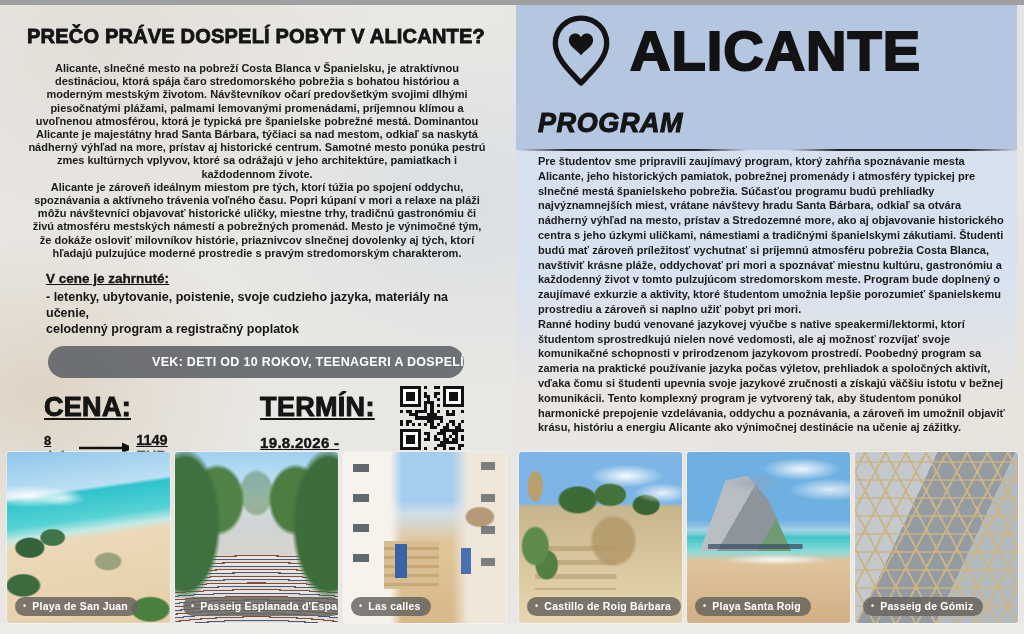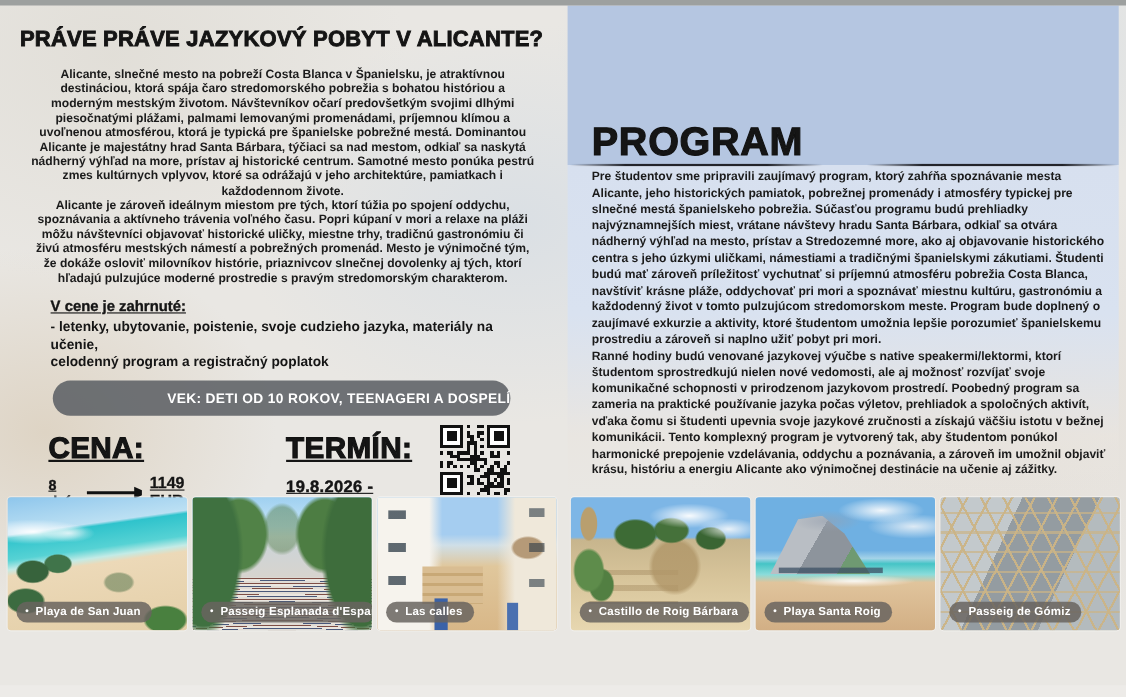--- a/index.html
+++ b/index.html
@@ -53,35 +53,35 @@
   .logo-row{position:absolute; left:34px; top:6px; display:flex; align-items:center;}
   .brand-name{
     font-size:56px; font-weight:bold; letter-spacing:1px; color:#131313;
     -webkit-text-stroke:2px #131313; margin-left:18px; line-height:80px;
   }
   .divider{position:absolute; bottom:-1px; height:2px; background:linear-gradient(to right, rgba(30,30,30,0), #23242a 22%, #23242a 78%, rgba(30,30,30,0));}
   .divider.left-seg{left:2px; width:230px;}
   .divider.right-seg{left:272px; width:228px;}
   .program-heading{
     position:absolute; left:22px; top:103px;
-    font-size:36px; font-weight:bold; letter-spacing:.6px;
+    font-size:27px; font-weight:bold; letter-spacing:.6px;font-style:italic;
     -webkit-text-stroke:1px #111;
   }
   .right-panel{
     position:absolute; left:516px; top:150px; width:501px; height:300px; z-index:0;
     background:linear-gradient(180deg, #d7e0ef 0%, #d9e2f0 45%, rgba(233,229,224,.65) 82%, rgba(233,230,226,0) 100%);
   }
   .program-text{
     position:absolute; left:538px; top:154px; width:470px; height:296px; overflow:hidden; z-index:2;
     font-size:11px; line-height:14.8px; font-weight:bold; color:#1b1b1b; text-align:left;
   }
   .program-text p{margin:0;}
 
   
-  .photo{position:absolute; top:452px; width:163px; height:121px; border-radius:3px; overflow:hidden; z-index:2; box-shadow:0 0 0 1px rgba(255,255,255,.35);}
+  .photo{position:absolute; top:452px; width:163px; height:171px; border-radius:3px; overflow:hidden; z-index:2; box-shadow:0 0 0 1px rgba(255,255,255,.35);}
   .photo .layer{position:absolute; inset:0;}
   .caption{
     position:absolute; left:8px; bottom:7px; z-index:5;
     background:rgba(104,100,95,.85); color:#fff; border-radius:11px;
     padding:3px 10px 4px 8px; font-size:10.5px; font-weight:bold; letter-spacing:.2px;
     white-space:nowrap; max-width:140px; overflow:hidden;
   }
   .caption .dot{margin-right:6px; font-size:9px; vertical-align:1px;}
 
   
@@ -149,21 +149,21 @@
       repeating-linear-gradient(0deg, transparent 0 16px, rgba(203,180,134,.7) 16px 18px);}
 </style>
 </head>
 <body>
 
 <div class="page">
   <div class="top-strip"></div>
   <div class="bottom-strip"></div>
 
   <div class="left-col">
-    <h1 class="main-title">PRÁVE PRÁVE JAZYKOVÝ POBYT V ALICANTE?</h1>
+    <h1 class="main-title">PREČO PRÁVE DOSPELÍ POBYT V ALICANTE?</h1>
     <div class="intro">
       <p>Alicante, slnečné mesto na pobreží Costa Blanca v Španielsku, je atraktívnou destináciou, ktorá spája čaro stredomorského pobrežia s bohatou históriou a moderným mestským životom. Návštevníkov očarí predovšetkým svojimi dlhými piesočnatými plážami, palmami lemovanými promenádami, príjemnou klímou a uvoľnenou atmosférou, ktorá je typická pre španielske pobrežné mestá. Dominantou Alicante je majestátny hrad Santa Bárbara, týčiaci sa nad mestom, odkiaľ sa naskytá nádherný výhľad na more, prístav aj historické centrum. Samotné mesto ponúka pestrú zmes kultúrnych vplyvov, ktoré sa odrážajú v jeho architektúre, pamiatkach i každodennom živote.</p>
       <p>Alicante je zároveň ideálnym miestom pre tých, ktorí túžia po spojení oddychu, spoznávania a aktívneho trávenia voľného času. Popri kúpaní v mori a relaxe na pláži môžu návštevníci objavovať historické uličky, miestne trhy, tradičnú gastronómiu či živú atmosféru mestských námestí a pobrežných promenád. Mesto je výnimočné tým, že dokáže osloviť milovníkov histórie, priaznivcov slnečnej dovolenky aj tých, ktorí hľadajú pulzujúce moderné prostredie s pravým stredomorským charakterom.</p>
     </div>
     <div class="included">
       <div class="included-heading">V cene je zahrnuté:</div>
       <div>- letenky, ubytovanie, poistenie, svoje cudzieho jazyka, materiály na učenie,</div>
       <div>celodenný program a registračný poplatok</div>
     </div>
     <div class="age-pill">VEK: DETI OD 10 ROKOV, TEENAGERI A DOSPELÍ</div>
@@ -314,20 +314,27 @@
             <rect x="14" y="20" width="1" height="1" fill="#111"></rect>
             <rect x="16" y="20" width="1" height="1" fill="#111"></rect>
             <rect x="17" y="20" width="1" height="1" fill="#111"></rect>
             <rect x="19" y="20" width="1" height="1" fill="#111"></rect>
           </svg>
       </div>
     </div>
   </div>
 
   <div class="right-header">
+    <div class="logo-row">
+      <svg width="62" height="80" viewBox="0 0 64 74">
+        <path d="M32 3 C17 3 5.5 14.5 5.5 29 C5.5 43.5 18 55.5 32 70 C46 55.5 58.5 43.5 58.5 29 C58.5 14.5 47 3 32 3 Z" fill="none" stroke="#131313" stroke-width="5.5" stroke-linejoin="round"></path>
+        <path d="M32 41.5 C27.5 36 19.5 32.5 19.5 26 C19.5 21.8 22.6 19 26.2 19 C28.8 19 30.9 20.6 32 22.8 C33.1 20.6 35.2 19 37.8 19 C41.4 19 44.5 21.8 44.5 26 C44.5 32.5 36.5 36 32 41.5 Z" fill="#131313"></path>
+      </svg>
+      <span class="brand-name">ALICANTE</span>
+    </div>
     <div class="divider left-seg"></div>
     <div class="divider right-seg"></div>
     <div class="program-heading">PROGRAM</div>
   </div>
   <div class="right-panel"></div>
   <div class="program-text">
     <p>Pre študentov sme pripravili zaujímavý program, ktorý zahŕňa spoznávanie mesta Alicante, jeho historických pamiatok, pobrežnej promenády i atmosféry typickej pre slnečné mestá španielskeho pobrežia. Súčasťou programu budú prehliadky najvýznamnejších miest, vrátane návštevy hradu Santa Bárbara, odkiaľ sa otvára nádherný výhľad na mesto, prístav a Stredozemné more, ako aj objavovanie historického centra s jeho úzkymi uličkami, námestiami a tradičnými španielskymi zákutiami. Študenti budú mať zároveň príležitosť vychutnať si príjemnú atmosféru pobrežia Costa Blanca, navštíviť krásne pláže, oddychovať pri mori a spoznávať miestnu kultúru, gastronómiu a každodenný život v tomto pulzujúcom stredomorskom meste. Program bude doplnený o zaujímavé exkurzie a aktivity, ktoré študentom umožnia lepšie porozumieť španielskemu prostrediu a zároveň si naplno užiť pobyt pri mori.</p>
     <p>Ranné hodiny budú venované jazykovej výučbe s native speakermi/lektormi, ktorí študentom sprostredkujú nielen nové vedomosti, ale aj možnosť rozvíjať svoje komunikačné schopnosti v prirodzenom jazykovom prostredí. Poobedný program sa zameria na praktické používanie jazyka počas výletov, prehliadok a spoločných aktivít, vďaka čomu si študenti upevnia svoje jazykové zručnosti a získajú väčšiu istotu v bežnej komunikácii. Tento komplexný program je vytvorený tak, aby študentom ponúkol harmonické prepojenie vzdelávania, oddychu a poznávania, a zároveň im umožnil objaviť krásu, históriu a energiu Alicante ako výnimočnej destinácie na učenie aj zážitky.</p>
   </div>
 

